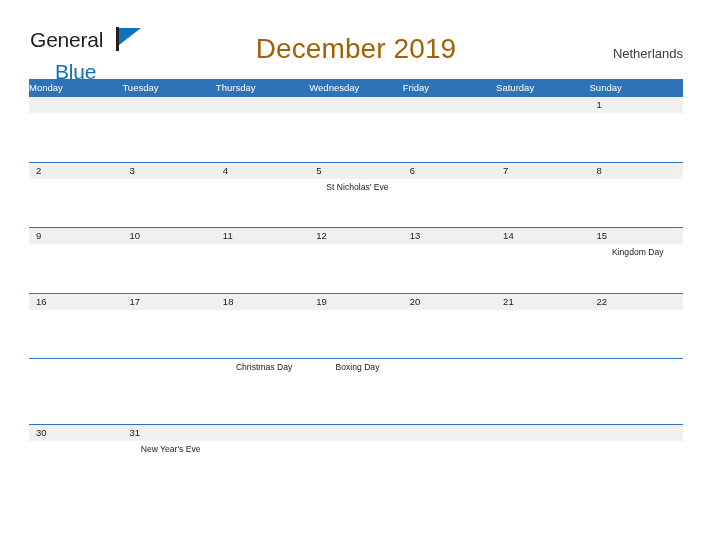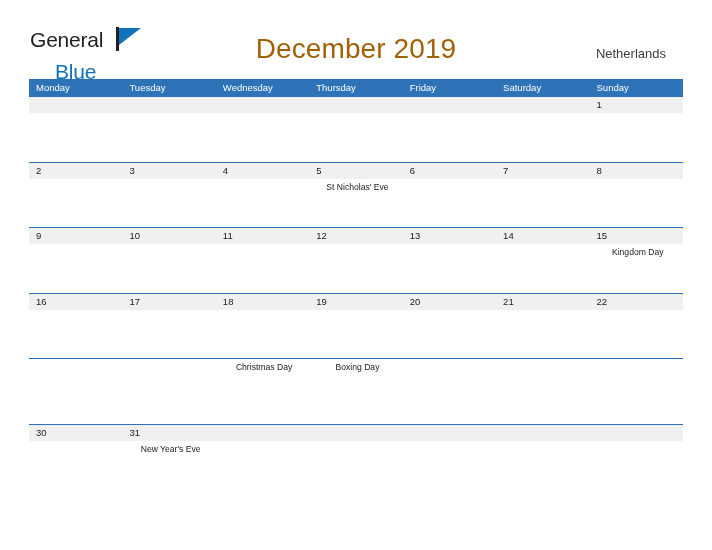--- a/index.html
+++ b/index.html
@@ -89,21 +89,21 @@
     top: 33px;
     text-align: center;
     font-size: 28px;
     font-weight: 400;
     color: #a16207;
     letter-spacing: 0.1px;
   }
 
   .region-label {
     position: absolute;
-    right: 46px;
+    right: 29px;
     top: 46px;
     font-size: 13px;
     color: #3c3c3c;
     text-align: right;
   }
 
   
   .calendar {
     position: absolute;
     left: 29px;
@@ -115,21 +115,20 @@
     display: flex;
     background: #2e72b8;
     height: 17px;
   }
   .weekday-cell {
     flex: 1 1 0;
     min-width: 0;
     color: #ffffff;
     font-size: 9.5px;
     line-height: 17px;
-    padding-left: 7px;
     box-sizing: border-box;
     white-space: nowrap;
     overflow: hidden;
   }
 
   .week-row {
     border-top: 1.5px solid #2e72b8;
     height: 65.5px;
     position: relative;
     box-sizing: border-box;
@@ -193,22 +192,22 @@
 
     <div class="region-label">Netherlands</div>
 
   </div>
 
   <div class="calendar">
 
     <div class="weekday-row">
       <div class="weekday-cell">Monday</div>
       <div class="weekday-cell">Tuesday</div>
+      <div class="weekday-cell">Thursday</div>
       <div class="weekday-cell">Wednesday</div>
-      <div class="weekday-cell">Thursday</div>
       <div class="weekday-cell">Friday</div>
       <div class="weekday-cell">Saturday</div>
       <div class="weekday-cell">Sunday</div>
     </div>
 
     <div class="week-row">
       <div class="numbers">
         <div class="num-cell"></div>
         <div class="num-cell"></div>
         <div class="num-cell"></div>

